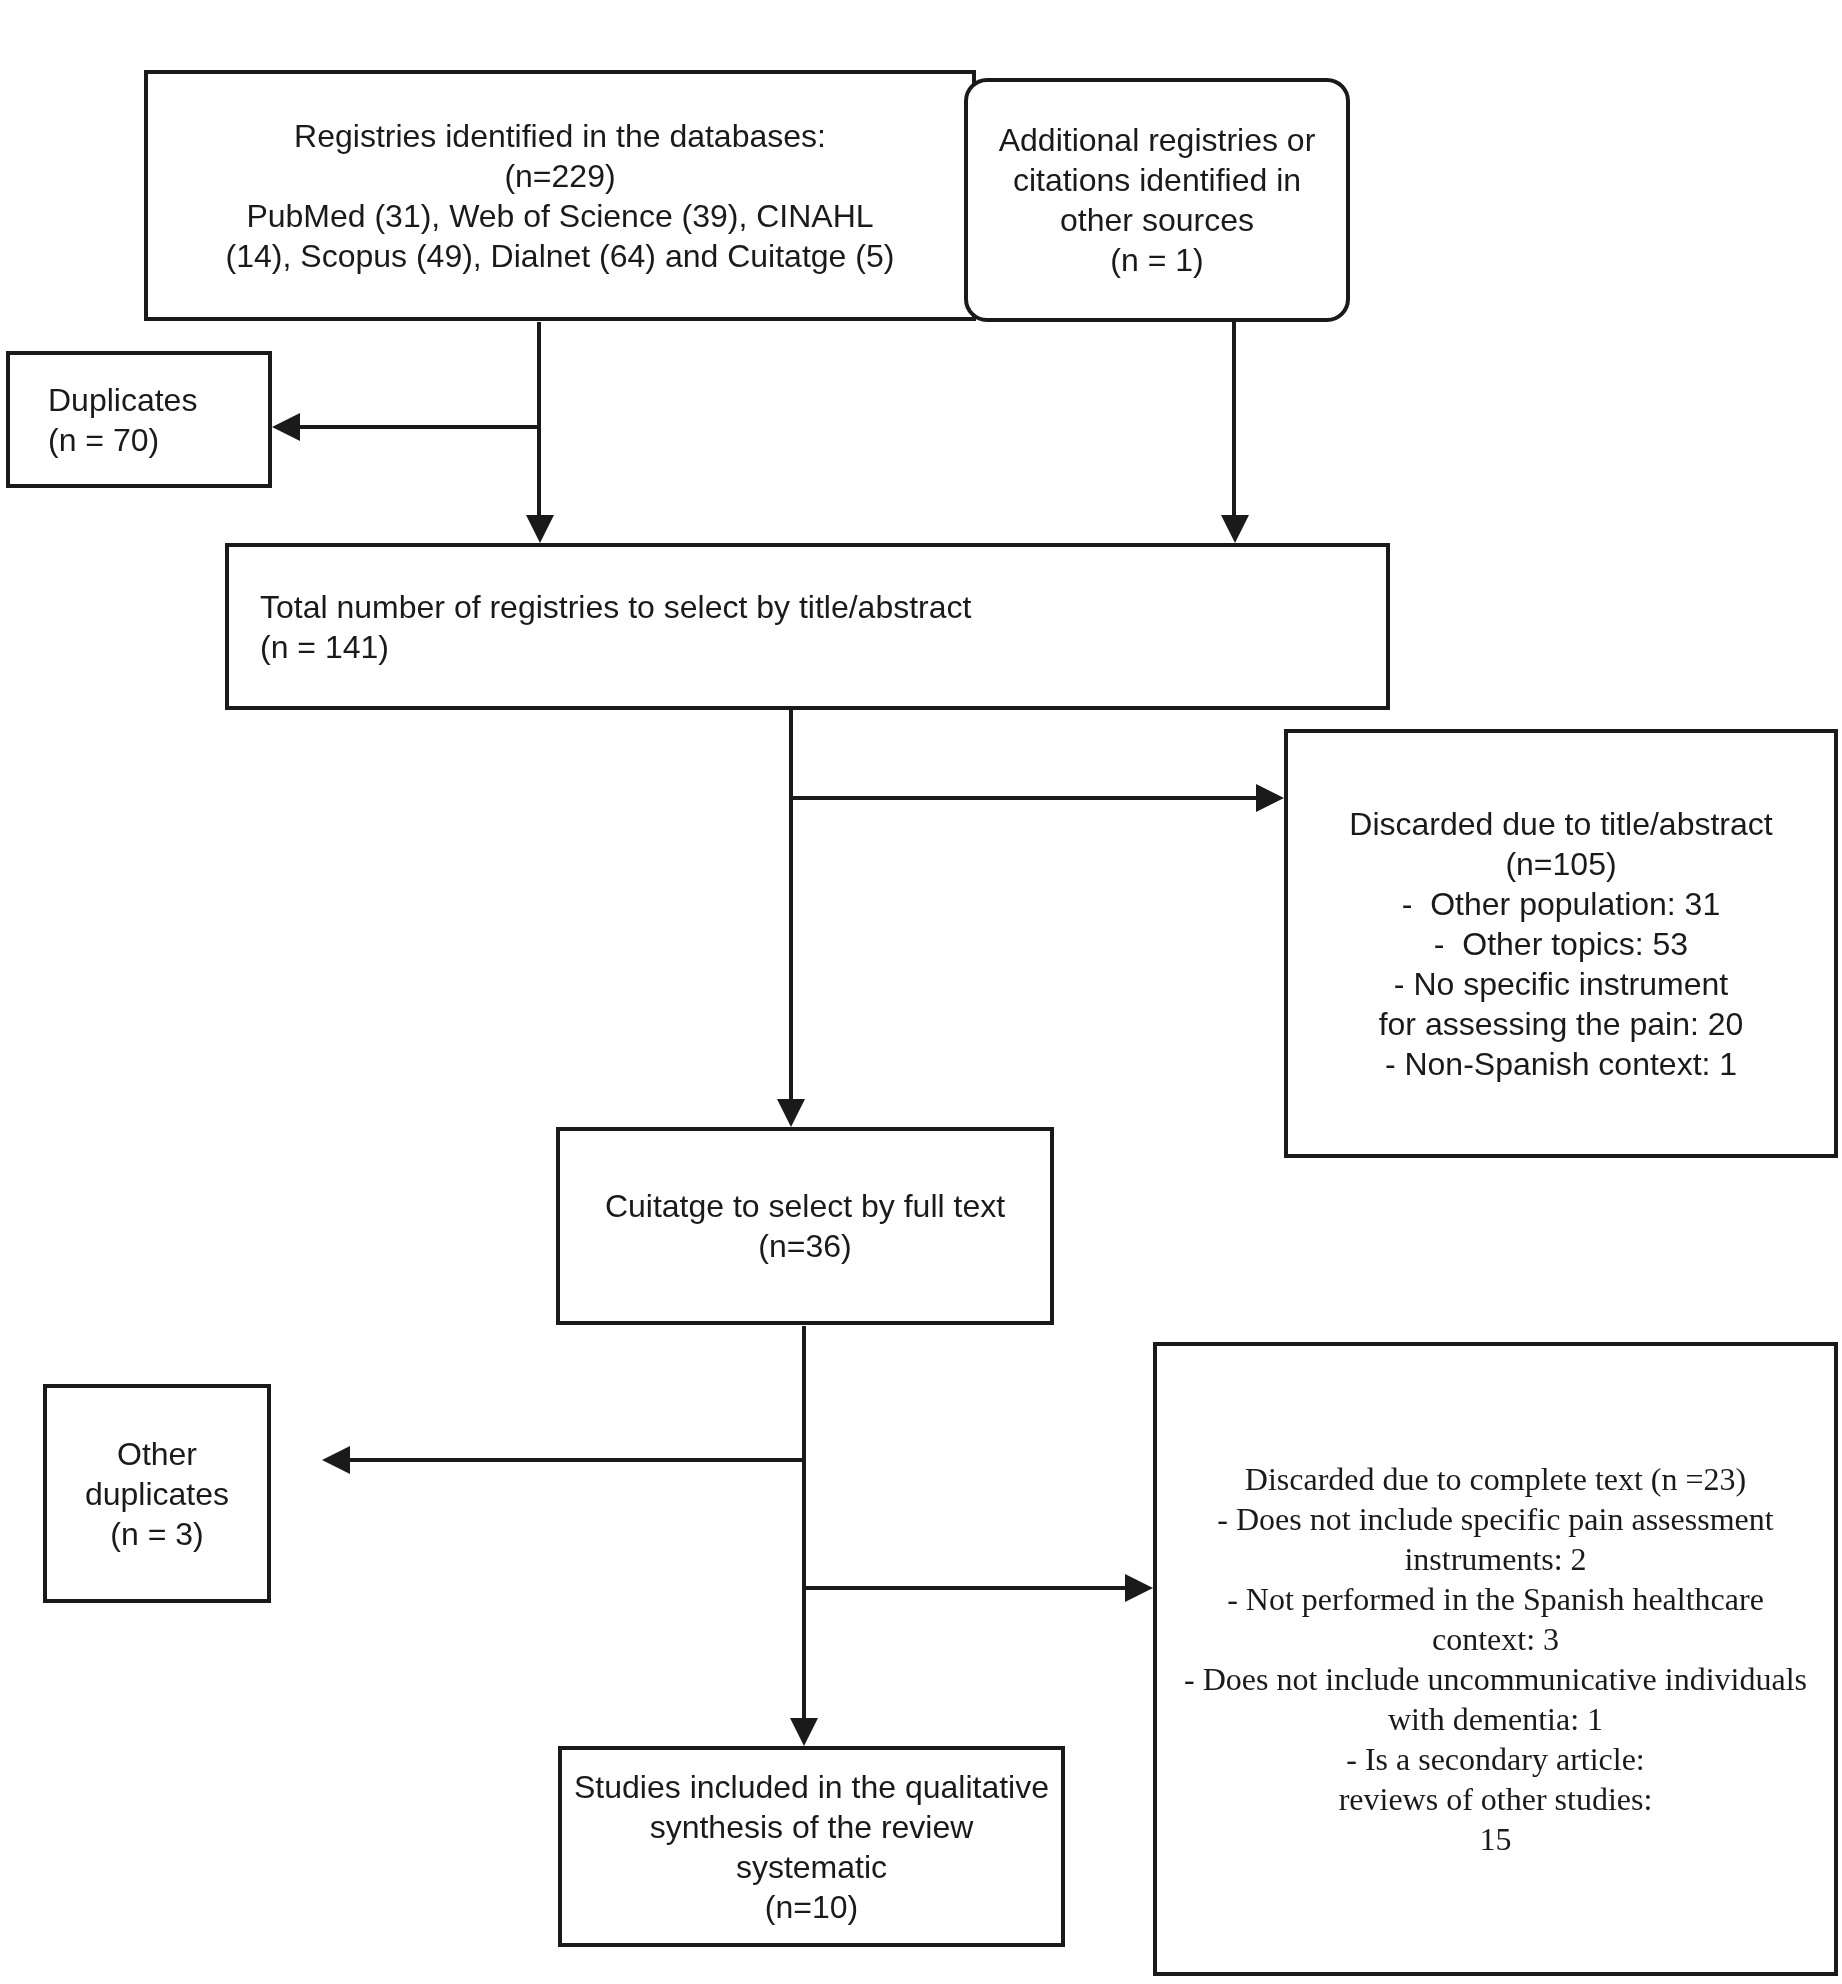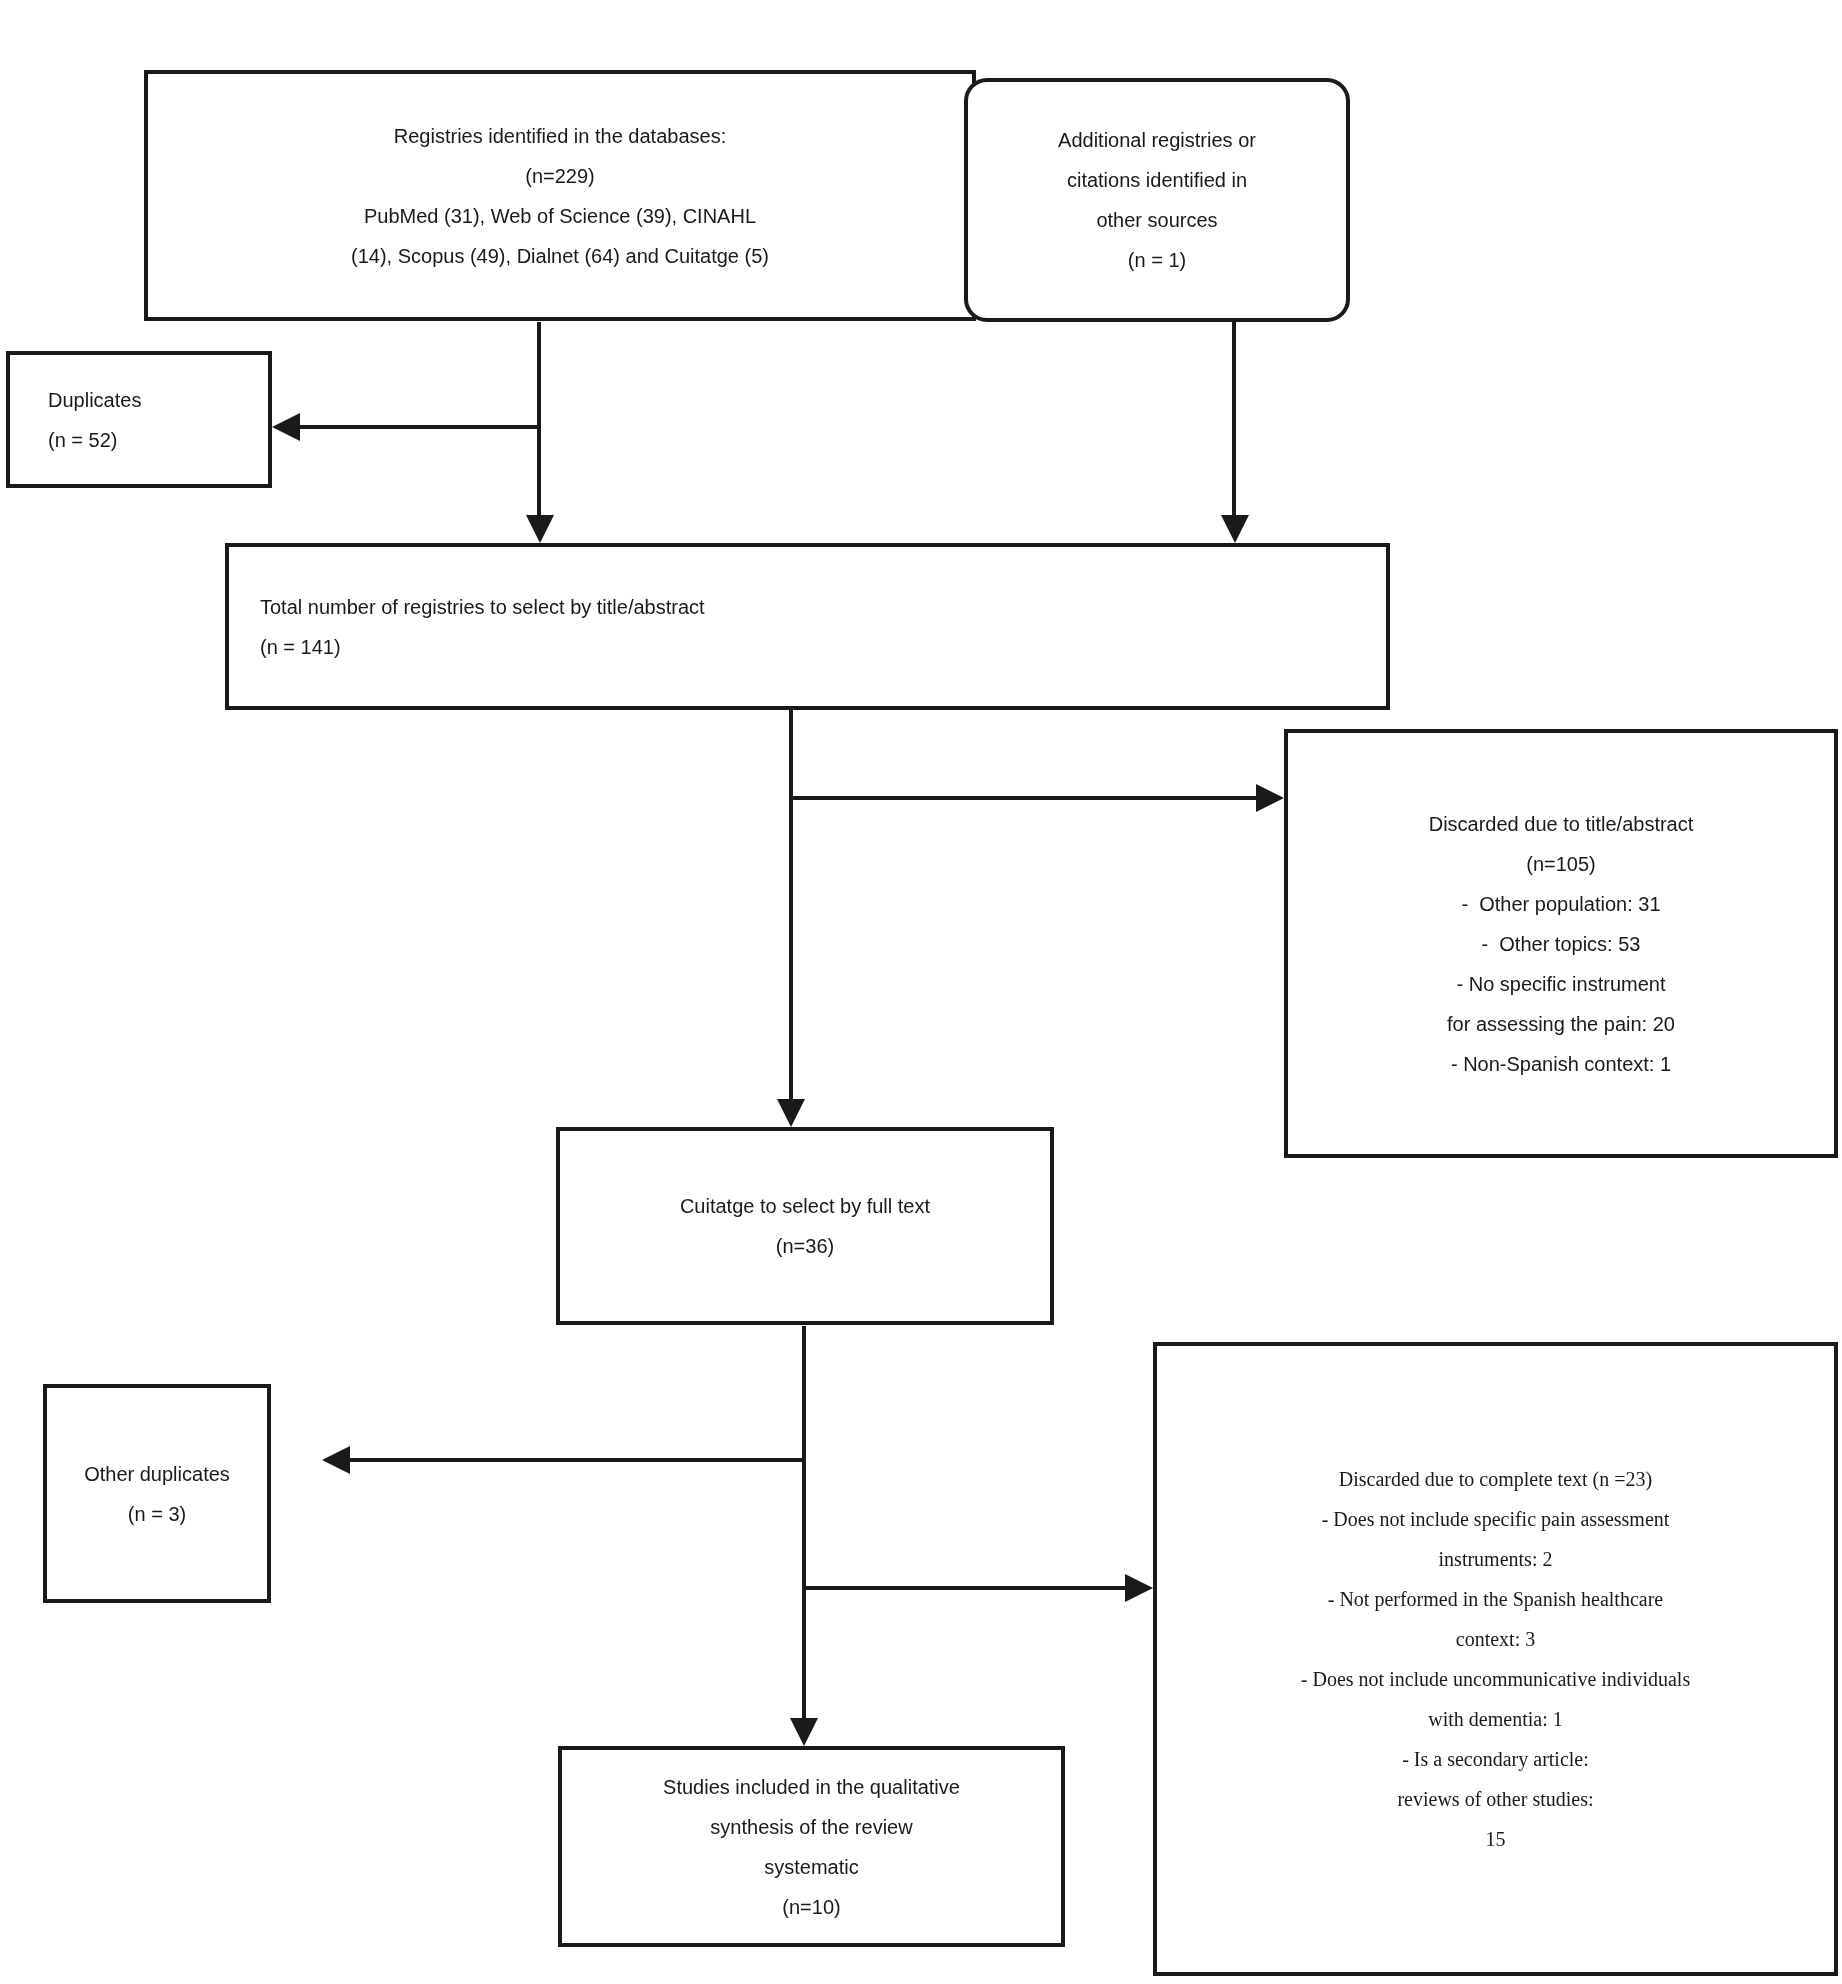--- a/index.html
+++ b/index.html
@@ -13,21 +13,21 @@
     overflow:hidden;
   }
   .box {
     position:absolute;
     box-sizing:border-box;
     border:4.4px solid var(--ink);
     background:var(--paper);
     display:flex;
     flex-direction:column;
     justify-content:center;
-    font-size:20px;
+    font-size:32px;
     line-height:40px;
     text-align:center;
   }
   .box .line { white-space:pre-wrap; }
   .align-left { text-align:left; }
   .conn { position:absolute; background:var(--ink); }
   .arr { position:absolute; width:0; height:0; }
   .arr-down  { border-left:14px solid transparent; border-right:14px solid transparent; border-top:28px solid var(--ink); }
   .arr-left  { border-top:14px solid transparent; border-bottom:14px solid transparent; border-right:28px solid var(--ink); }
   .arr-right { border-top:14px solid transparent; border-bottom:14px solid transparent; border-left:28px solid var(--ink); }
@@ -46,21 +46,21 @@
 
   <div class="box" style="left:964px; top:78px; width:386px; height:244px;border-radius:23px;">
       <div class="line">Additional registries or</div>
       <div class="line">citations identified in</div>
       <div class="line">other sources</div>
       <div class="line">(n = 1)</div>
     </div>
 
   <div class="box align-left" style="left:6px; top:351px; width:266px; height:137px; padding-left:38px;">
       <div class="line">Duplicates</div>
-      <div class="line">(n = 52)</div>
+      <div class="line">(n = 70)</div>
     </div>
 
   <div class="box align-left" style="left:225px; top:543px; width:1165px; height:167px; padding-left:31px;">
       <div class="line">Total number of registries to select by title/abstract</div>
       <div class="line">(n = 141)</div>
     </div>
 
   <div class="box" style="left:1284px; top:729px; width:554px; height:429px;">
       <div class="line">Discarded due to title/abstract</div>
       <div class="line">(n=105)</div>

